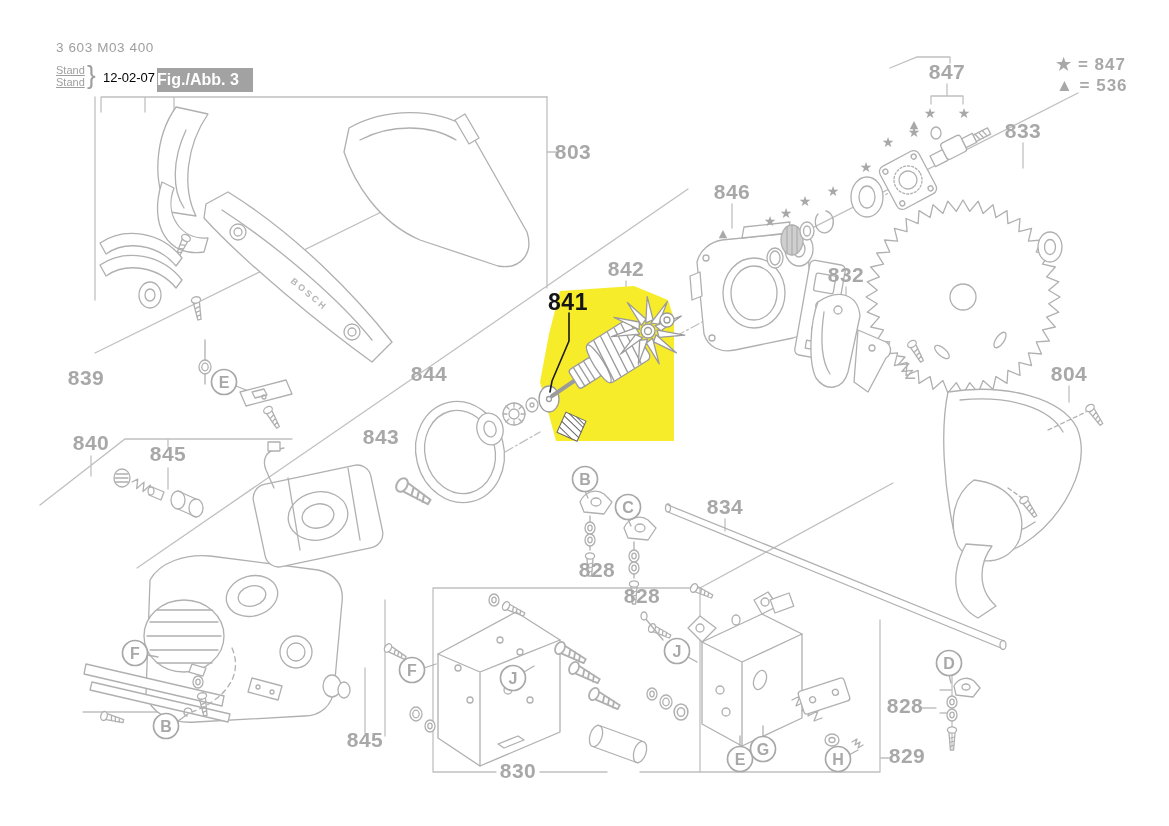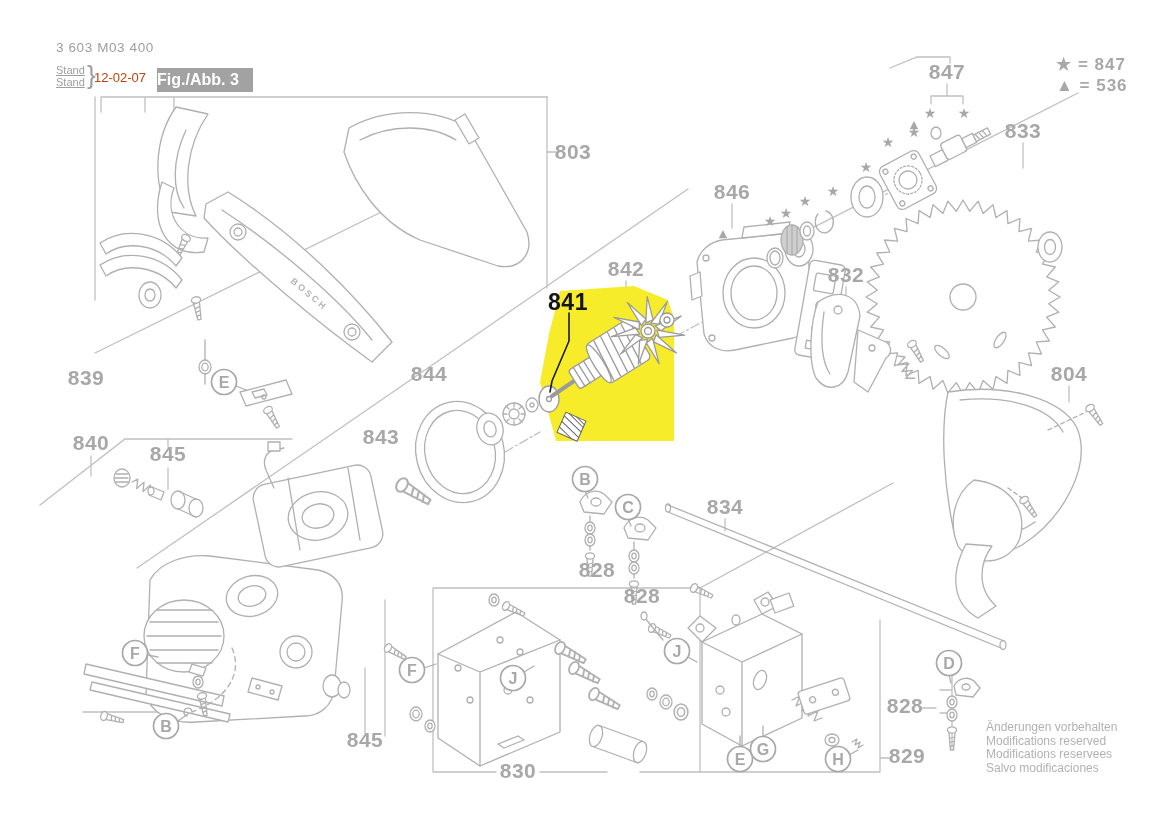--- a/index.html
+++ b/index.html
@@ -4,21 +4,21 @@
 <style>
   html,body{margin:0;padding:0;background:#fff;}
   .stage{position:relative;width:1169px;height:826px;background:#fff;overflow:hidden;
          font-family:"Liberation Sans",sans-serif;}
   .stage svg{position:absolute;left:0;top:0;}
 
   
   .hdr-num{position:absolute;left:56px;top:40px;color:#9e9e9e;font-size:13.5px;letter-spacing:.6px;}
   .stand-block{position:absolute;left:56px;top:65px;color:#9e9e9e;font-size:11px;line-height:11.5px;text-decoration:underline;}
   .brace{position:absolute;left:87px;top:60px;color:#9e9e9e;font-size:26px;font-weight:400;}
-  .hdr-date{position:absolute;left:94px;top:70px;color:#c2410c;font-size:13px;}
+  .hdr-date{position:absolute;left:103px;top:70px;color:#000000;font-size:13px;}
   .figbox{position:absolute;left:157px;top:68px;width:96px;height:24px;background:#a2a2a2;
           color:#fff;font-weight:bold;font-size:16px;line-height:24px;}
 
   
   .legend{position:absolute;left:1016px;top:54px;color:#a8a8a8;font-weight:bold;
           font-size:17px;line-height:21px;letter-spacing:1px;margin-left:40px;}
   .footer{position:absolute;left:986px;top:721px;color:#b2b2b2;font-size:12px;line-height:13.5px;}
 
   
   .part-label{font-family:"Liberation Sans",sans-serif;font-weight:bold;font-size:21px;
@@ -42,26 +42,20 @@
     <div>Stand</div>
     <div>Stand</div>
   </div>
   <div class="brace">}</div>
   <div class="hdr-date">12-02-07</div>
   <div class="figbox">Fig./Abb. 3</div>
 
   <div class="legend" id="legend">
       <div>★ = 847</div>
       <div>▲ = 536</div>
-    </div>
-  <div class="footer" id="footer-notes">
-      <div>Änderungen vorbehalten</div>
-      <div>Modifications reserved</div>
-      <div>Modifications reservees</div>
-      <div>Salvo modificaciones</div>
     </div>
 
   <svg id="diagram-svg" width="1169" height="826" viewBox="0 0 1169 826">
     <defs>
       <g id="screw">
         <ellipse cx="0" cy="0" rx="3.2" ry="4.6" fill="#fff"></ellipse>
         <path d="M3,-3 L20,-1.6 M3,3 L20,1.6 M20,-1.6 L20,1.6 M7,-2.6 L8.5,2.6 M11,-2.4 L12.5,2.4 M15,-2.2 L16.5,2.2" fill="none"></path>
       </g>
       <g id="washer">
           <ellipse rx="5" ry="6" fill="#fff"></ellipse>

